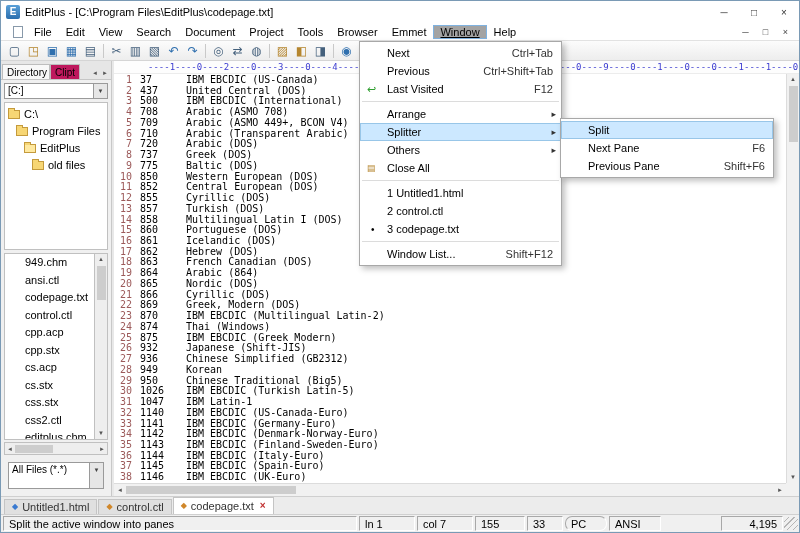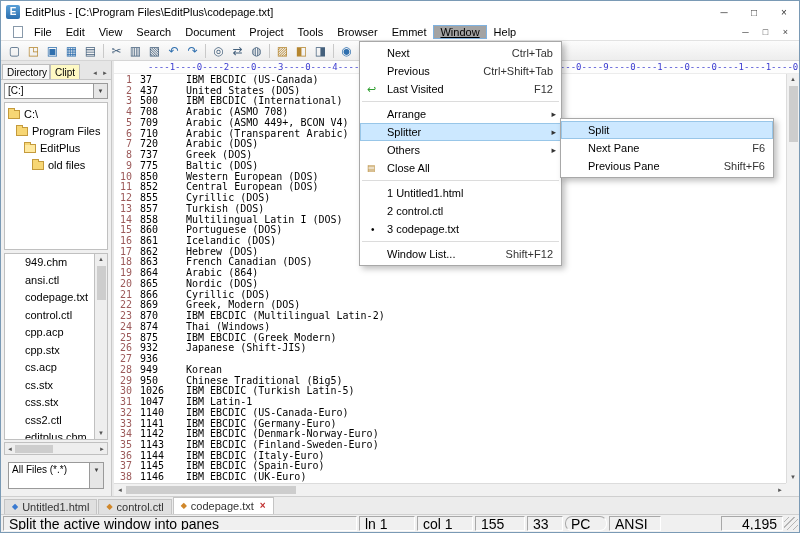--- a/index.html
+++ b/index.html
@@ -31,21 +31,21 @@
   .tb { width:19px; height:17px; display:flex; align-items:center; justify-content:center; font-size:12px; color:#44607c; flex:none; }
   .tb.warm { color:#b5862f; } .tb.cool { color:#2f6fae; }
   .tb-sep { width:1px; height:14px; background:#c9c9c9; margin:0 3px; flex:none; }
 
   
   .main { display:flex; height:435px; }
 
   
   .sidebar { width:110px; background:#f0f0f0; display:flex; flex-direction:column; flex:none; }
   .side-tabs { height:19px; display:flex; align-items:flex-end; background:#e6e6e6; border-bottom:1px solid #c6c6c6; padding:2px 1px 0; }
-  .side-tab { font-size:10px; padding:2px 4px 1px; border:1px solid #bdbdbd; border-bottom:none; background:#fef9c3;
+  .side-tab { font-size:10px; padding:2px 4px 1px; border:1px solid #bdbdbd; border-bottom:none; background:#be185d;
               white-space:nowrap; overflow:hidden; max-width:48px; }
   .side-tab.active { background:#f8f8f8; }
   .tab-scroll { font-size:6px; color:#555; padding:0 2px 3px; margin-left:auto; }
   .tab-scroll + .tab-scroll { margin-left:0; }
   .drive-row { display:flex; margin:3px; height:16px; }
   .drive-box { flex:1; background:#fff; border:1px solid #9a9a9a; font-size:10px; padding:1px 3px; overflow:hidden; }
   .drop-btn { width:14px; background:#e6e6e6; border:1px solid #9a9a9a; border-left:none; text-align:center; font-size:6px; line-height:14px; color:#444; }
   .tree { height:148px; background:#fff; border:1px solid #c0c0c0; margin:0 3px; overflow:hidden; padding-top:2px; }
   .tree-item { display:flex; align-items:center; height:17px; gap:4px; white-space:nowrap; overflow:hidden; }
   .ind0{padding-left:3px;} .ind1{padding-left:11px;} .ind2{padding-left:19px;} .ind3{padding-left:27px;}
@@ -89,21 +89,21 @@
   
   .doc-tabbar { height:18px; background:#ececec; border-top:1px solid #cfcfcf; display:flex; align-items:flex-end; padding-left:3px; gap:1px; }
   .dtab { display:flex; align-items:center; gap:4px; font-size:11px; padding:0 7px 1px; border:1px solid #c4c4c4; border-bottom:none;
           background:#e0e0e0; color:#333; height:15px; white-space:nowrap; }
   .dtab.active { background:#ffffff; height:17px; }
   .dtab-icon { font-size:8px; }
   .ic-html { color:#3a7ad0; } .ic-ctl { color:#d0872a; } .ic-txt { color:#d0872a; }
   .dtab-close { color:#c03030; font-weight:bold; font-size:10px; margin-left:2px; }
 
   
-  .statusbar { height:18px; background:#f0f0f0; border-top:1px solid #d0d0d0; display:flex; align-items:stretch; font-size:14px; }
+  .statusbar { height:18px; background:#f0f0f0; border-top:1px solid #d0d0d0; display:flex; align-items:stretch; font-size:11px; }
   .sb-cell { border:1px solid; border-color:#a8a8a8 #ffffff #ffffff #a8a8a8; background:#f0f0f0;
              display:flex; align-items:center; padding:0 5px; margin:1px 0 1px 2px; white-space:nowrap; overflow:hidden; }
   .sb-msg { flex:1; }
   .sb-ln { width:56px; } .sb-col { width:56px; } .sb-a { width:50px; } .sb-b { width:36px; }
   .sb-pc { width:42px;border-radius:7px; } .sb-enc { width:52px; } .sb-spacer { width:58px; border:none; background:none; }
   .sb-size { width:62px; justify-content:flex-end; }
   .grip { width:14px; margin:2px 1px; background:repeating-linear-gradient(135deg, transparent 0 3px, #b5b5b5 3px 4px); }
 
   
   .menu { position:absolute; background:#ffffff; border:1px solid #a8a8a8; box-shadow:3px 3px 6px rgba(0,0,0,0.25); padding:2px 0; z-index:10; }
@@ -256,21 +256,21 @@
       <div class="ruler">----1----0----2----0----3----0----4----0----5----0----6----0----7----0----8----0----9----0----1----0----0----1----1----0----1----2----0----1----3----0</div>
       <div class="lines">
         <div class="eline">
             <span class="lnum">1</span>
             <span class="lcode">37</span>
             <span class="lname">IBM EBCDIC (US-Canada)</span>
           </div>
           <div class="eline">
             <span class="lnum">2</span>
             <span class="lcode">437</span>
-            <span class="lname">United States (DOS)</span>
+            <span class="lname">United Central (DOS)</span>
           </div>
           <div class="eline">
             <span class="lnum">3</span>
             <span class="lcode">500</span>
             <span class="lname">IBM EBCDIC (International)</span>
           </div>
           <div class="eline">
             <span class="lnum">4</span>
             <span class="lcode">708</span>
             <span class="lname">Arabic (ASMO 708)</span>
@@ -381,20 +381,21 @@
             <span class="lname">IBM EBCDIC (Greek Modern)</span>
           </div>
           <div class="eline">
             <span class="lnum">26</span>
             <span class="lcode">932</span>
             <span class="lname">Japanese (Shift-JIS)</span>
           </div>
           <div class="eline">
             <span class="lnum">27</span>
             <span class="lcode">936</span>
+            <span class="lname">Chinese Simplified (GB2312)</span>
           </div>
           <div class="eline">
             <span class="lnum">28</span>
             <span class="lcode">949</span>
             <span class="lname">Korean</span>
           </div>
           <div class="eline">
             <span class="lnum">29</span>
             <span class="lcode">950</span>
             <span class="lname">Chinese Traditional (Big5)</span>
@@ -473,21 +474,21 @@
     <div class="dtab active">
       <span class="dtab-icon ic-txt">◆</span>
       <span>codepage.txt</span>
       <span class="dtab-close">×</span>
     </div>
   </div>
 
   <div class="statusbar">
     <div class="sb-cell sb-msg">Split the active window into panes</div>
     <div class="sb-cell sb-ln">ln 1</div>
-    <div class="sb-cell sb-col">col 1</div>
+    <div class="sb-cell sb-col">col 7</div>
     <div class="sb-cell sb-a">155</div>
     <div class="sb-cell sb-b">33</div>
     <div class="sb-cell sb-pc">PC</div>
     <div class="sb-cell sb-enc">ANSI</div>
     <div class="sb-spacer"></div>
     <div class="sb-cell sb-size">4,195</div>
     <div class="grip"></div>
   </div>
 
   <div class="menu" id="window-menu">

